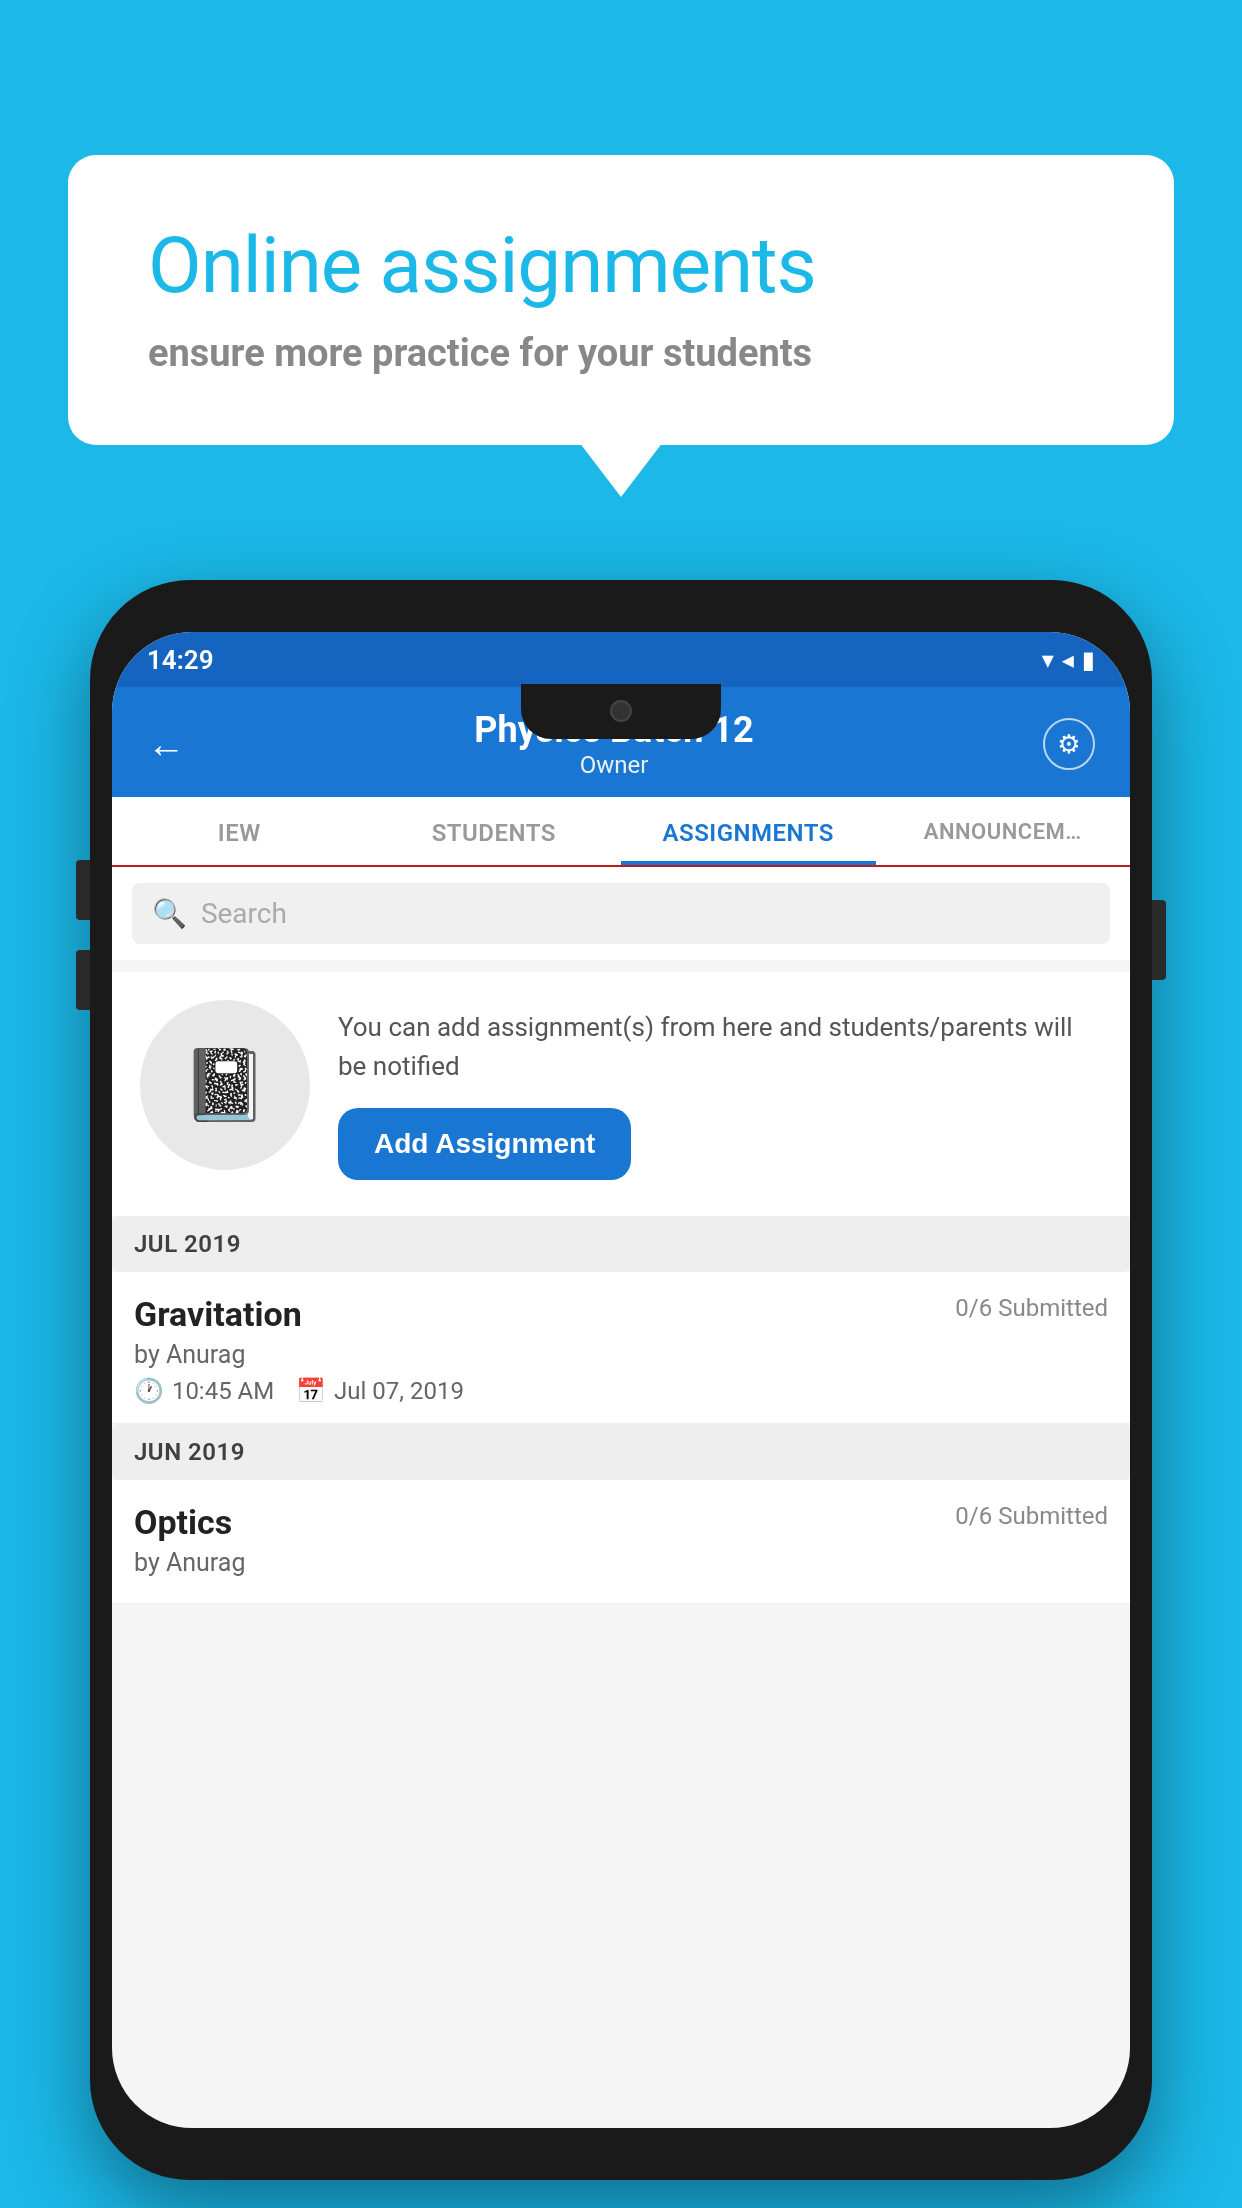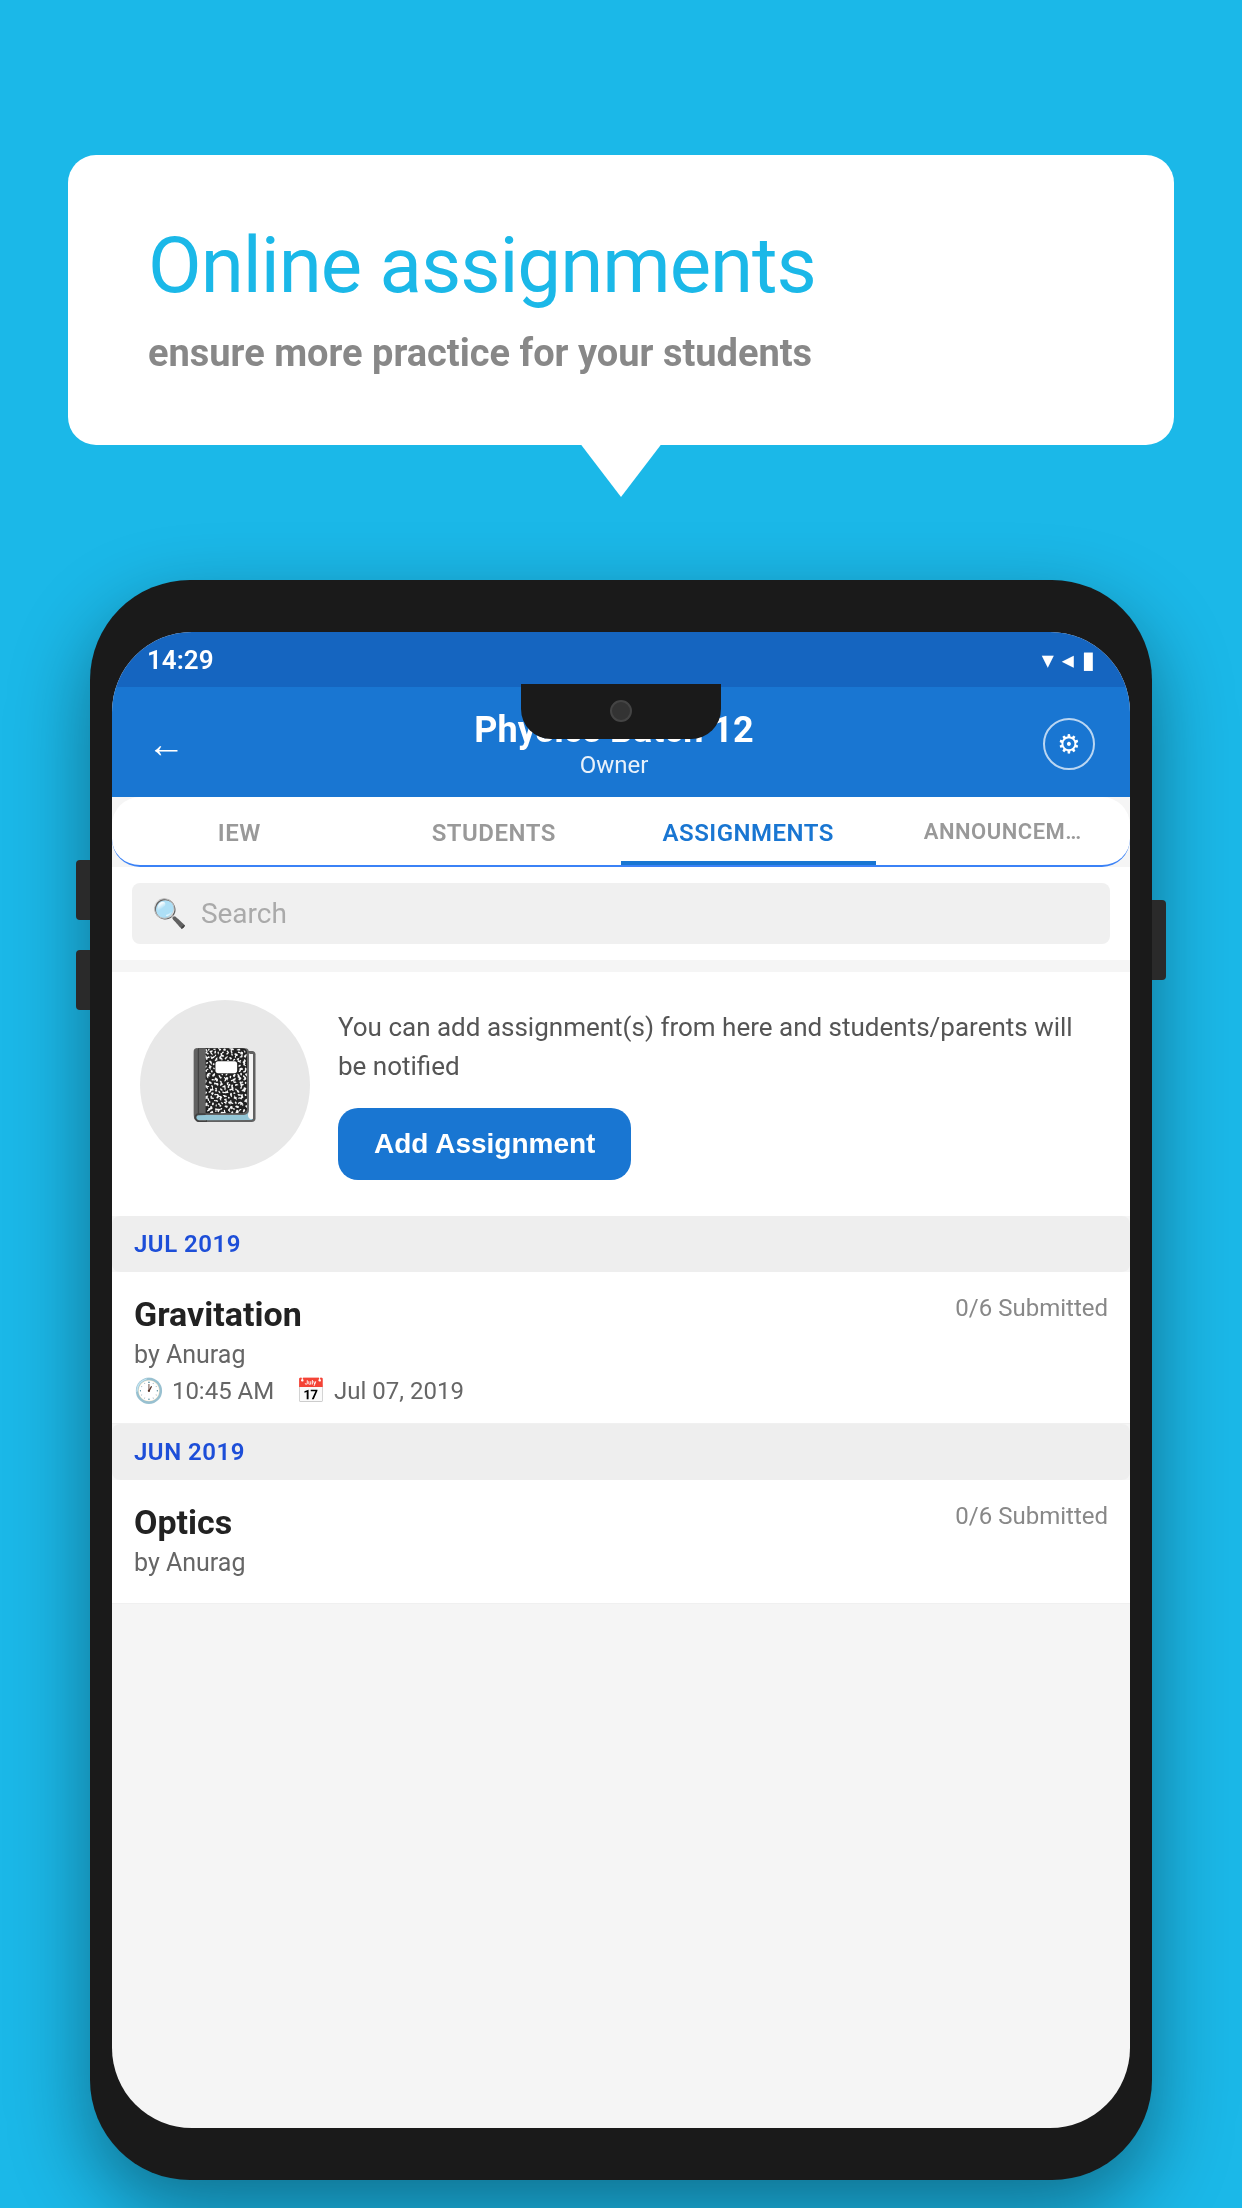--- a/index.html
+++ b/index.html
@@ -121,23 +121,22 @@
       border: 2.5px solid rgba(255,255,255,0.7);
       border-radius: 50%;
       display: flex; align-items: center; justify-content: center;
       font-size: 26px;
     }
 
     
     .tabs-bar {
       background: white;
       display: flex;
-      border-bottom: 2px solid #3b82f6;
+      border-bottom: 2px solid #b91c1c;
       overflow: hidden;
-      border-radius: 28px;
     }
     .tab-item {
       flex: 1;
       text-align: center;
       padding: 22px 8px 18px;
       font-size: 24px;
       font-weight: 600;
       color: #999;
       letter-spacing: 0.5px;
       position: relative;
@@ -212,21 +211,21 @@
       font-weight: 600;
       cursor: pointer;
     }
 
     
     .section-header {
       background: #eeeeee;
       padding: 14px 22px;
       font-size: 24px;
       font-weight: 600;
-      color: #1d4ed8;
+      color: #404040;
       letter-spacing: 0.5px;
       border-radius: 8px;
     }
 
     
     .assignment-item {
       background: white;
       padding: 22px 22px 18px;
       border-bottom: 1px solid #f0f0f0;
     }

